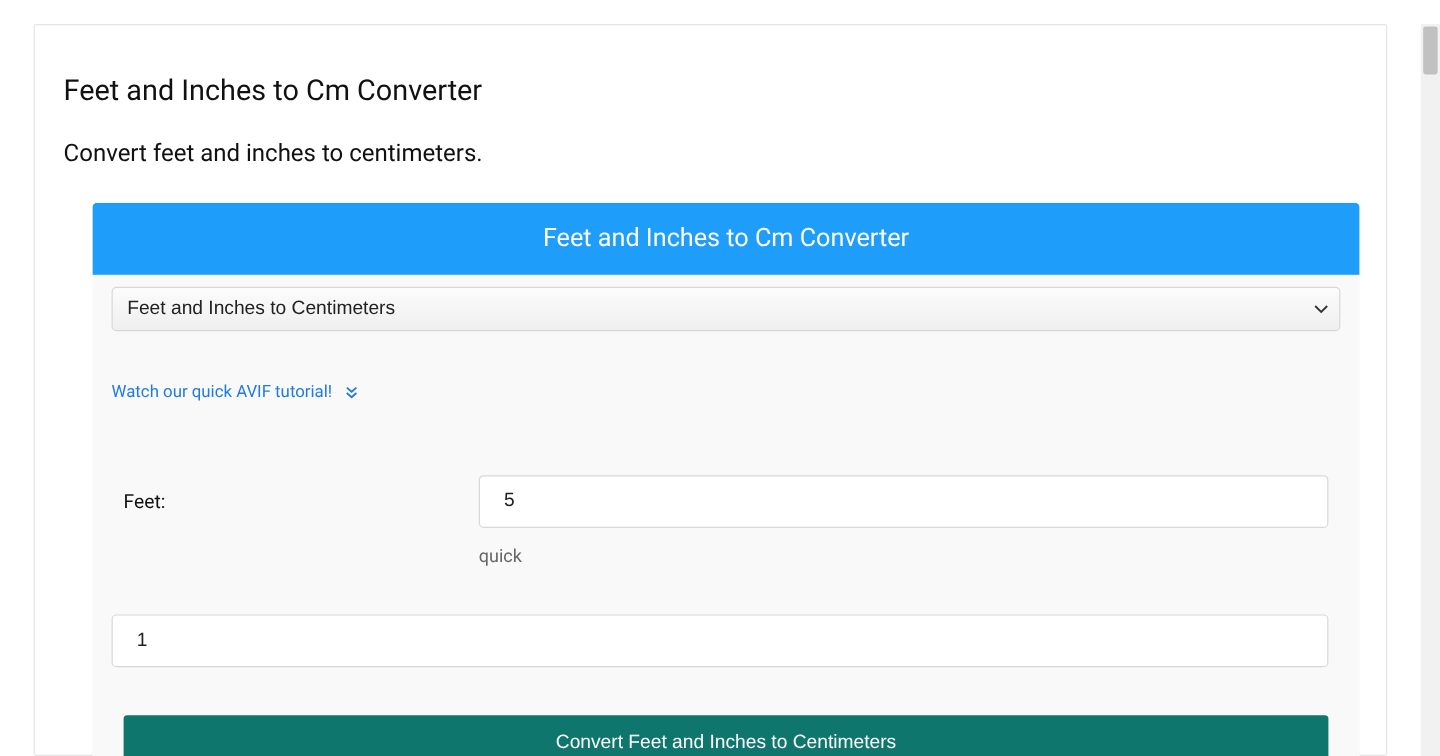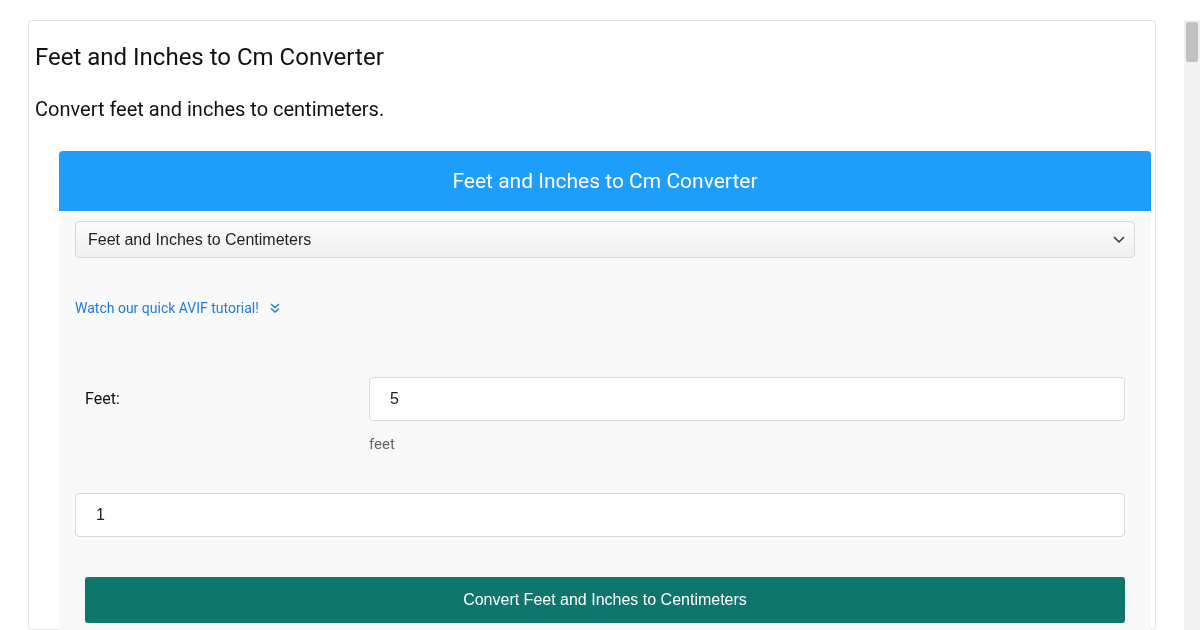--- a/index.html
+++ b/index.html
@@ -40,21 +40,21 @@
     .content-wrapper {
       margin: 0 16px 0 0;
       padding: 0;
       height: 100%;
     }
     .main-card {
       margin: 20px 28px 0 28px;
       background: #ffffff;
       border: 1px solid #e5e5e5;
       border-radius: 2px;
-      padding: 0;
+      padding: 18px;
       height: 610px;
     }
     .page-title {
       font-size: 24px;
       font-weight: 400;
       color: #111;
       padding: 22px 6px 0 6px;
     }
     .page-subtitle {
       font-size: 20px;
@@ -115,20 +115,21 @@
     .chevrons-down {
       color: #1f7be0;
     }
     .chevrons-down svg {
       display: block;
     }
     .form-row {
       display: flex;
       align-items: flex-start;
       margin-bottom: 40px;
+      gap: 12px;
     }
     .form-label {
       width: 294px;
       padding-left: 10px;
       padding-top: 12px;
       font-size: 16px;
       color: #111;
     }
     .form-input-col {
       flex: 1;
@@ -199,21 +200,21 @@
                 <path d="M2 2 L6 5.5 L10 2" fill="none" stroke="#1f7be0" stroke-width="1.5"></path>
                 <path d="M2 6.5 L6 10 L10 6.5" fill="none" stroke="#1f7be0" stroke-width="1.5"></path>
               </svg>
             </span>
           </a>
 
           <div class="form-row">
             <div class="form-label">Feet:</div>
             <div class="form-input-col">
               <input type="text" class="form-input" value="5" style="">
-              <div class="form-hint">feet</div>
+              <div class="form-hint">quick</div>
             </div>
           </div>
 
           <div class="form-row">
             <div class="form-input-col">
               <input type="text" class="form-input" value="1" style="">
             </div>
           </div>
 
           <button class="convert-button">Convert Feet and Inches to Centimeters</button>

